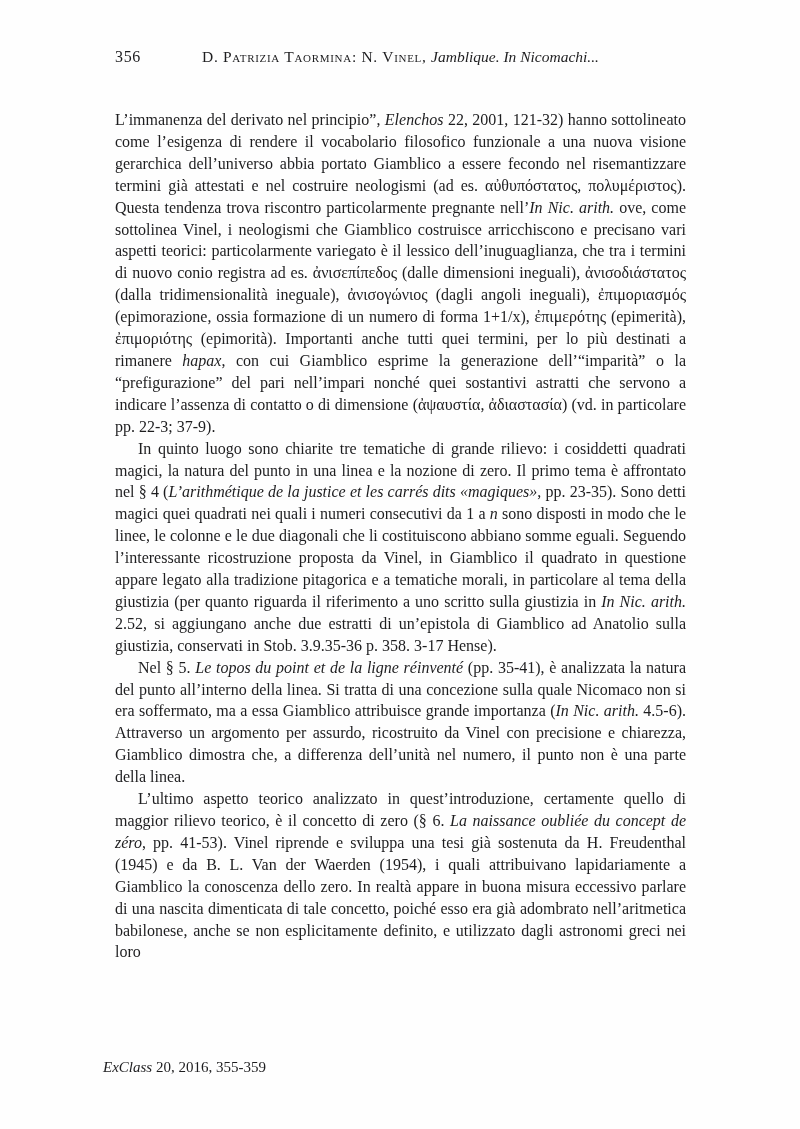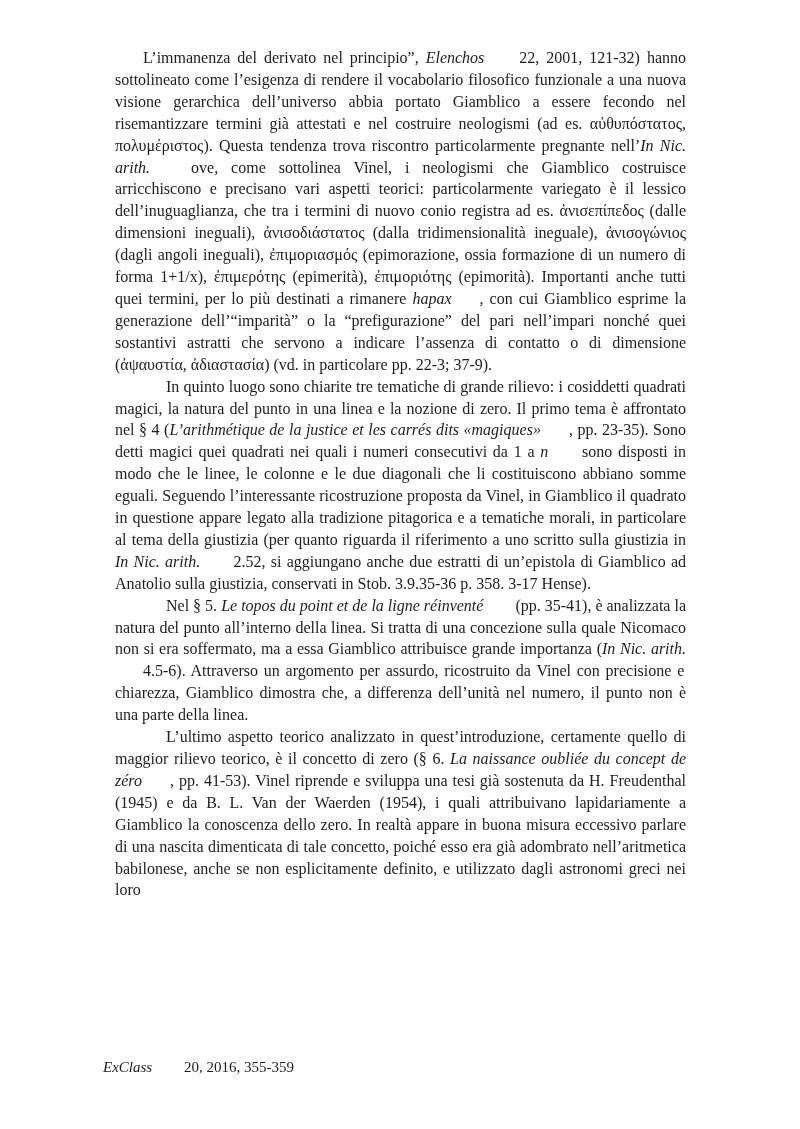--- a/index.html
+++ b/index.html
@@ -39,39 +39,43 @@
     text-align: justify;
     hyphens: none;
   }
   .para {
     margin: 0;
     padding: 0;
   }
   .para.indent {
     text-indent: 23px;
   }
-  .run-normal { font-style: normal; margin-left: 28px; }
+  .run-normal { font-style: normal; }
   .run-italic { font-style: italic; }
   .run-sc {
     font-variant: small-caps;
     letter-spacing: 0.045em;
   }
   .journal-footer {
     position: absolute;
     left: 103px;
     top: 1057px;
     font-size: 15px;
     line-height: 20px;
   }
 </style>
 </head>
 <body>
 
 <div class="page">
 
+  <header class="running-header">
+    <span class="page-number">356</span>
+    <span class="running-title"><span class="run-sc">D. Patrizia Taormina: N. Vinel, </span><span class="run-italic">Jamblique. In Nicomachi...</span></span>
+  </header>
 
   <main class="body-text">
     <p class="para"><span class="run-normal">L’immanenza del derivato nel principio”, </span><span class="run-italic">Elenchos</span><span class="run-normal"> 22, 2001, 121-32) hanno sottolineato come l’esigenza di rendere il vocabolario filosofico funzionale a una nuova visione gerarchica dell’universo abbia portato Giamblico a essere fecondo nel risemantizzare termini già attestati e nel costruire neologismi (ad es. αὐθυπόστατος, πολυμέριστος). Questa tendenza trova riscontro particolarmente pregnante nell’</span><span class="run-italic">In Nic. arith.</span><span class="run-normal"> ove, come sottolinea Vinel, i neologismi che Giamblico costruisce arricchiscono e precisano vari aspetti teorici: particolarmente variegato è il lessico dell’inuguaglianza, che tra i termini di nuovo conio registra ad es. ἀνισεπίπεδος (dalle dimensioni ineguali), ἀνισοδιάστατος (dalla tridimensionalità ineguale), ἀνισογώνιος (dagli angoli ineguali), ἐπιμοριασμός (epimorazione, ossia formazione di un numero di forma 1+1/x), ἐπιμερότης (epimerità), ἐπιμοριότης (epimorità). Importanti anche tutti quei termini, per lo più destinati a rimanere </span><span class="run-italic">hapax</span><span class="run-normal">, con cui Giamblico esprime la generazione dell’“imparità” o la “prefigurazione” del pari nell’impari nonché quei sostantivi astratti che servono a indicare l’assenza di contatto o di dimensione (ἀψαυστία, ἀδιαστασία) (vd. in particolare pp. 22-3; 37-9).</span></p>
     <p class="para indent"><span class="run-normal">In quinto luogo sono chiarite tre tematiche di grande rilievo: i cosiddetti quadrati magici, la natura del punto in una linea e la nozione di zero. Il primo tema è affrontato nel § 4 (</span><span class="run-italic">L’arithmétique de la justice et les carrés dits «magiques»</span><span class="run-normal">, pp. 23-35). Sono detti magici quei quadrati nei quali i numeri consecutivi da 1 a </span><span class="run-italic">n</span><span class="run-normal"> sono disposti in modo che le linee, le colonne e le due diagonali che li costituiscono abbiano somme eguali. Seguendo l’interessante ricostruzione proposta da Vinel, in Giamblico il quadrato in questione appare legato alla tradizione pitagorica e a tematiche morali, in particolare al tema della giustizia (per quanto riguarda il riferimento a uno scritto sulla giustizia in </span><span class="run-italic">In Nic. arith.</span><span class="run-normal"> 2.52, si aggiungano anche due estratti di un’epistola di Giamblico ad Anatolio sulla giustizia, conservati in Stob. 3.9.35-36 p. 358. 3-17 Hense).</span></p>
     <p class="para indent"><span class="run-normal">Nel § 5. </span><span class="run-italic">Le topos du point et de la ligne réinventé</span><span class="run-normal"> (pp. 35-41), è analizzata la natura del punto all’interno della linea. Si tratta di una concezione sulla quale Nicomaco non si era soffermato, ma a essa Giamblico attribuisce grande importanza (</span><span class="run-italic">In Nic. arith.</span><span class="run-normal"> 4.5-6). Attraverso un argomento per assurdo, ricostruito da Vinel con precisione e chiarezza, Giamblico dimostra che, a differenza dell’unità nel numero, il punto non è una parte della linea.</span></p>
     <p class="para indent"><span class="run-normal">L’ultimo aspetto teorico analizzato in quest’introduzione, certamente quello di maggior rilievo teorico, è il concetto di zero (§ 6. </span><span class="run-italic">La naissance oubliée du concept de zéro</span><span class="run-normal">, pp. 41-53). Vinel riprende e sviluppa una tesi già sostenuta da H. Freudenthal (1945) e da B. L. Van der Waerden (1954), i quali attribuivano lapidariamente a Giamblico la conoscenza dello zero. In realtà appare in buona misura eccessivo parlare di una nascita dimenticata di tale concetto, poiché esso era già adombrato nell’aritmetica babilonese, anche se non esplicitamente definito, e utilizzato dagli astronomi greci nei loro</span></p>
   </main>
 
   <footer class="journal-footer">
     <span><span class="run-italic">ExClass</span><span class="run-normal"> 20, 2016, 355-359</span></span>

